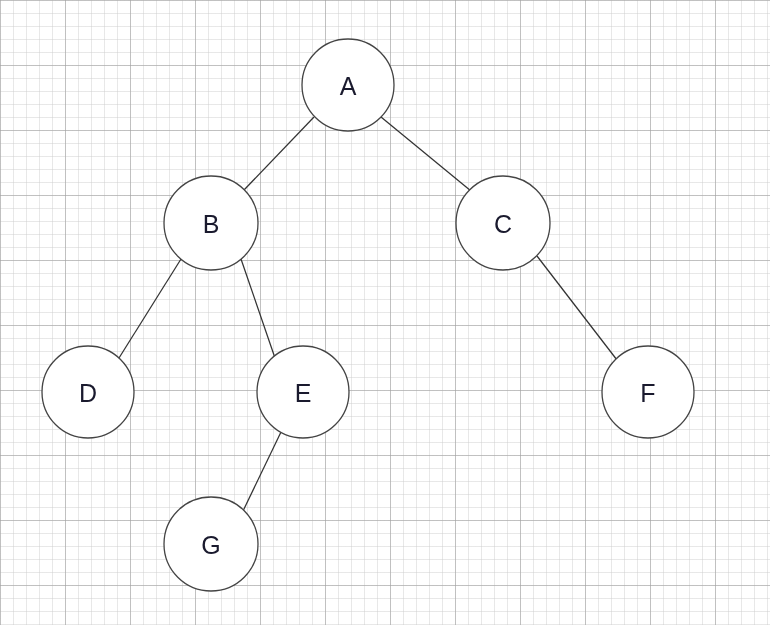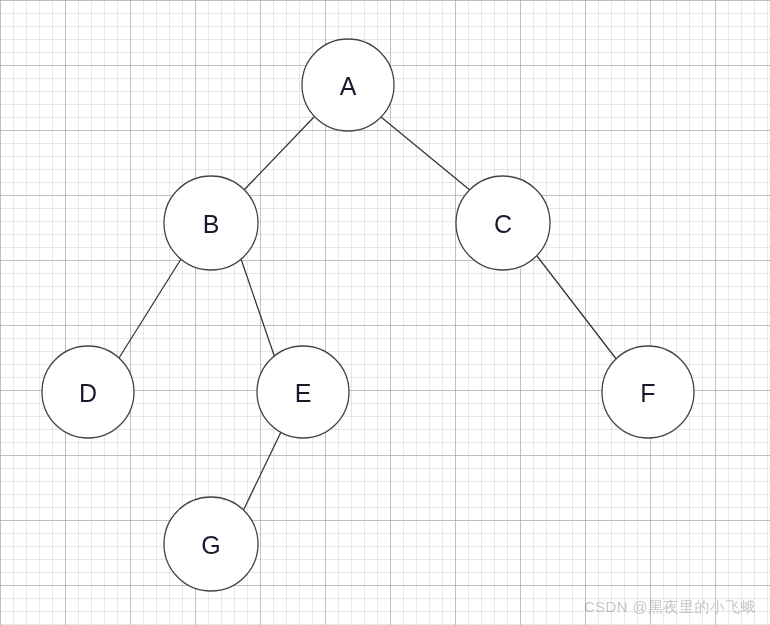--- a/index.html
+++ b/index.html
@@ -103,15 +103,14 @@
           <circle class="node-circle" cx="648" cy="392" r="46" fill="#ffffff" stroke="#444444"></circle>
           <text class="node-label" x="648" y="393" fill="#1a1a2e">F</text>
         </g>
         <g>
           <circle class="node-circle" cx="211" cy="544" r="47" fill="#ffffff" stroke="#444444"></circle>
           <text class="node-label" x="211" y="545" fill="#1a1a2e">G</text>
         </g>
       </g>
   </svg>
 
-  <div id="watermark">CSDN @黑夜里的小飞蛾</div>
 
 </div>
 
 </body></html>

